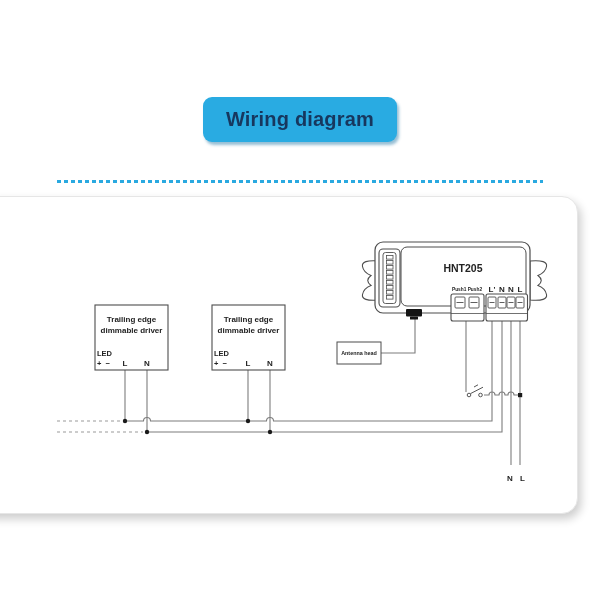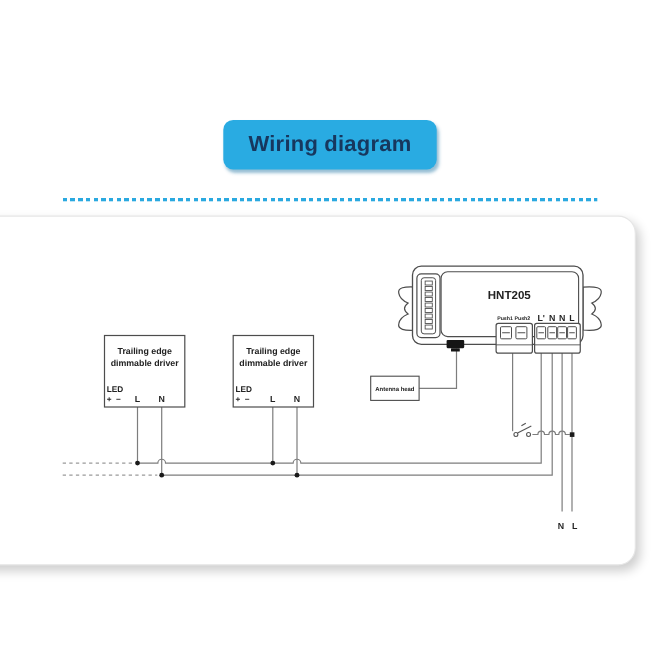--- a/index.html
+++ b/index.html
@@ -1,20 +1,20 @@
 <!DOCTYPE html>
 <html><head>
 <meta charset="utf-8">
 <style>
   html,body{margin:0;padding:0;background:#fff;}
   #stage{position:relative;width:600px;height:600px;background:#ffffff;overflow:hidden;
          font-family:"Liberation Sans",sans-serif;}
   .banner{position:absolute;left:203px;top:97px;width:194px;height:45px;background:#29abe2;
           border-radius:9px;display:flex;align-items:center;justify-content:center;
-          box-shadow:2px 3px 3px rgba(23,110,160,.45);margin-top:12px;}
+          box-shadow:2px 3px 3px rgba(23,110,160,.45);}
   .banner span{font-size:20px;font-weight:bold;color:#17375e;letter-spacing:.2px;}
   .sep{position:absolute;left:57px;top:180px;width:486px;height:3px;
        background:repeating-linear-gradient(90deg,#2aa9e0 0 4px,rgba(255,255,255,0) 4px 7px);}
   .panel{position:absolute;left:-24px;top:196px;width:600px;height:316px;background:#fff;
          border:1px solid #e6e6e6;border-radius:16px;box-shadow:3px 5px 10px rgba(0,0,0,.20);}
   svg{position:absolute;left:0;top:0;}
   svg text{fill:#222;}
   .tb{font-weight:bold;}
 </style>
 </head>

